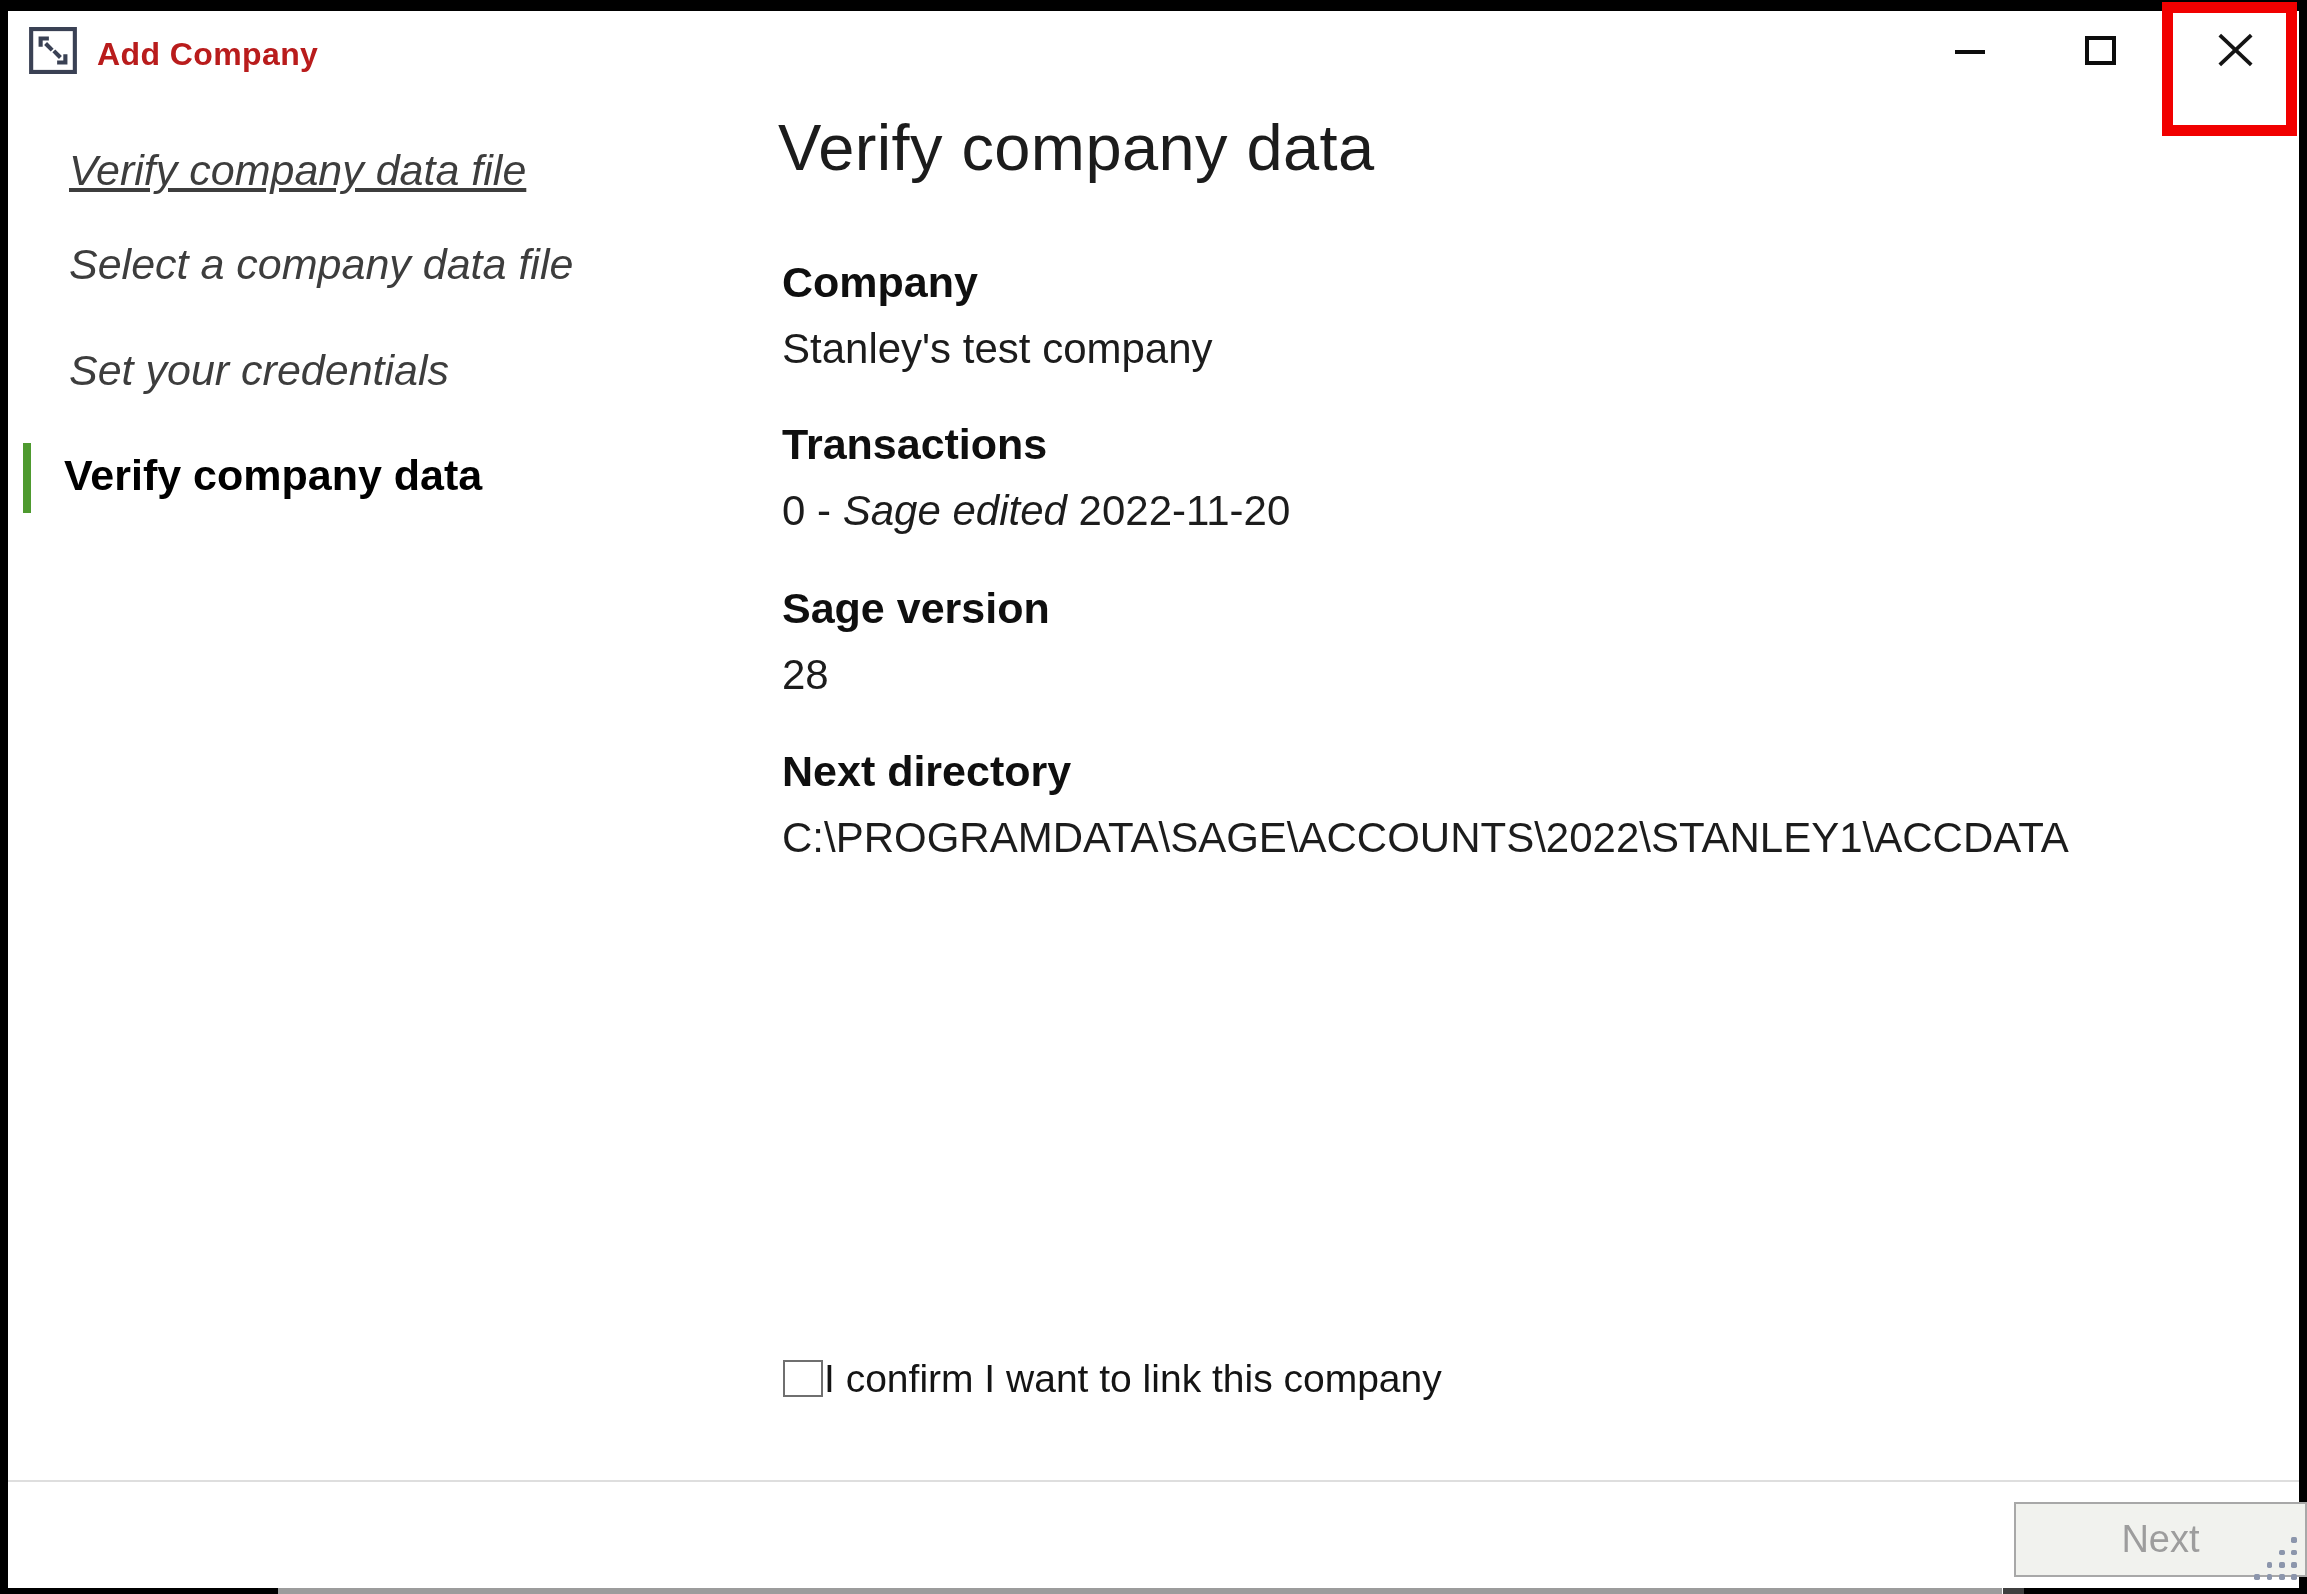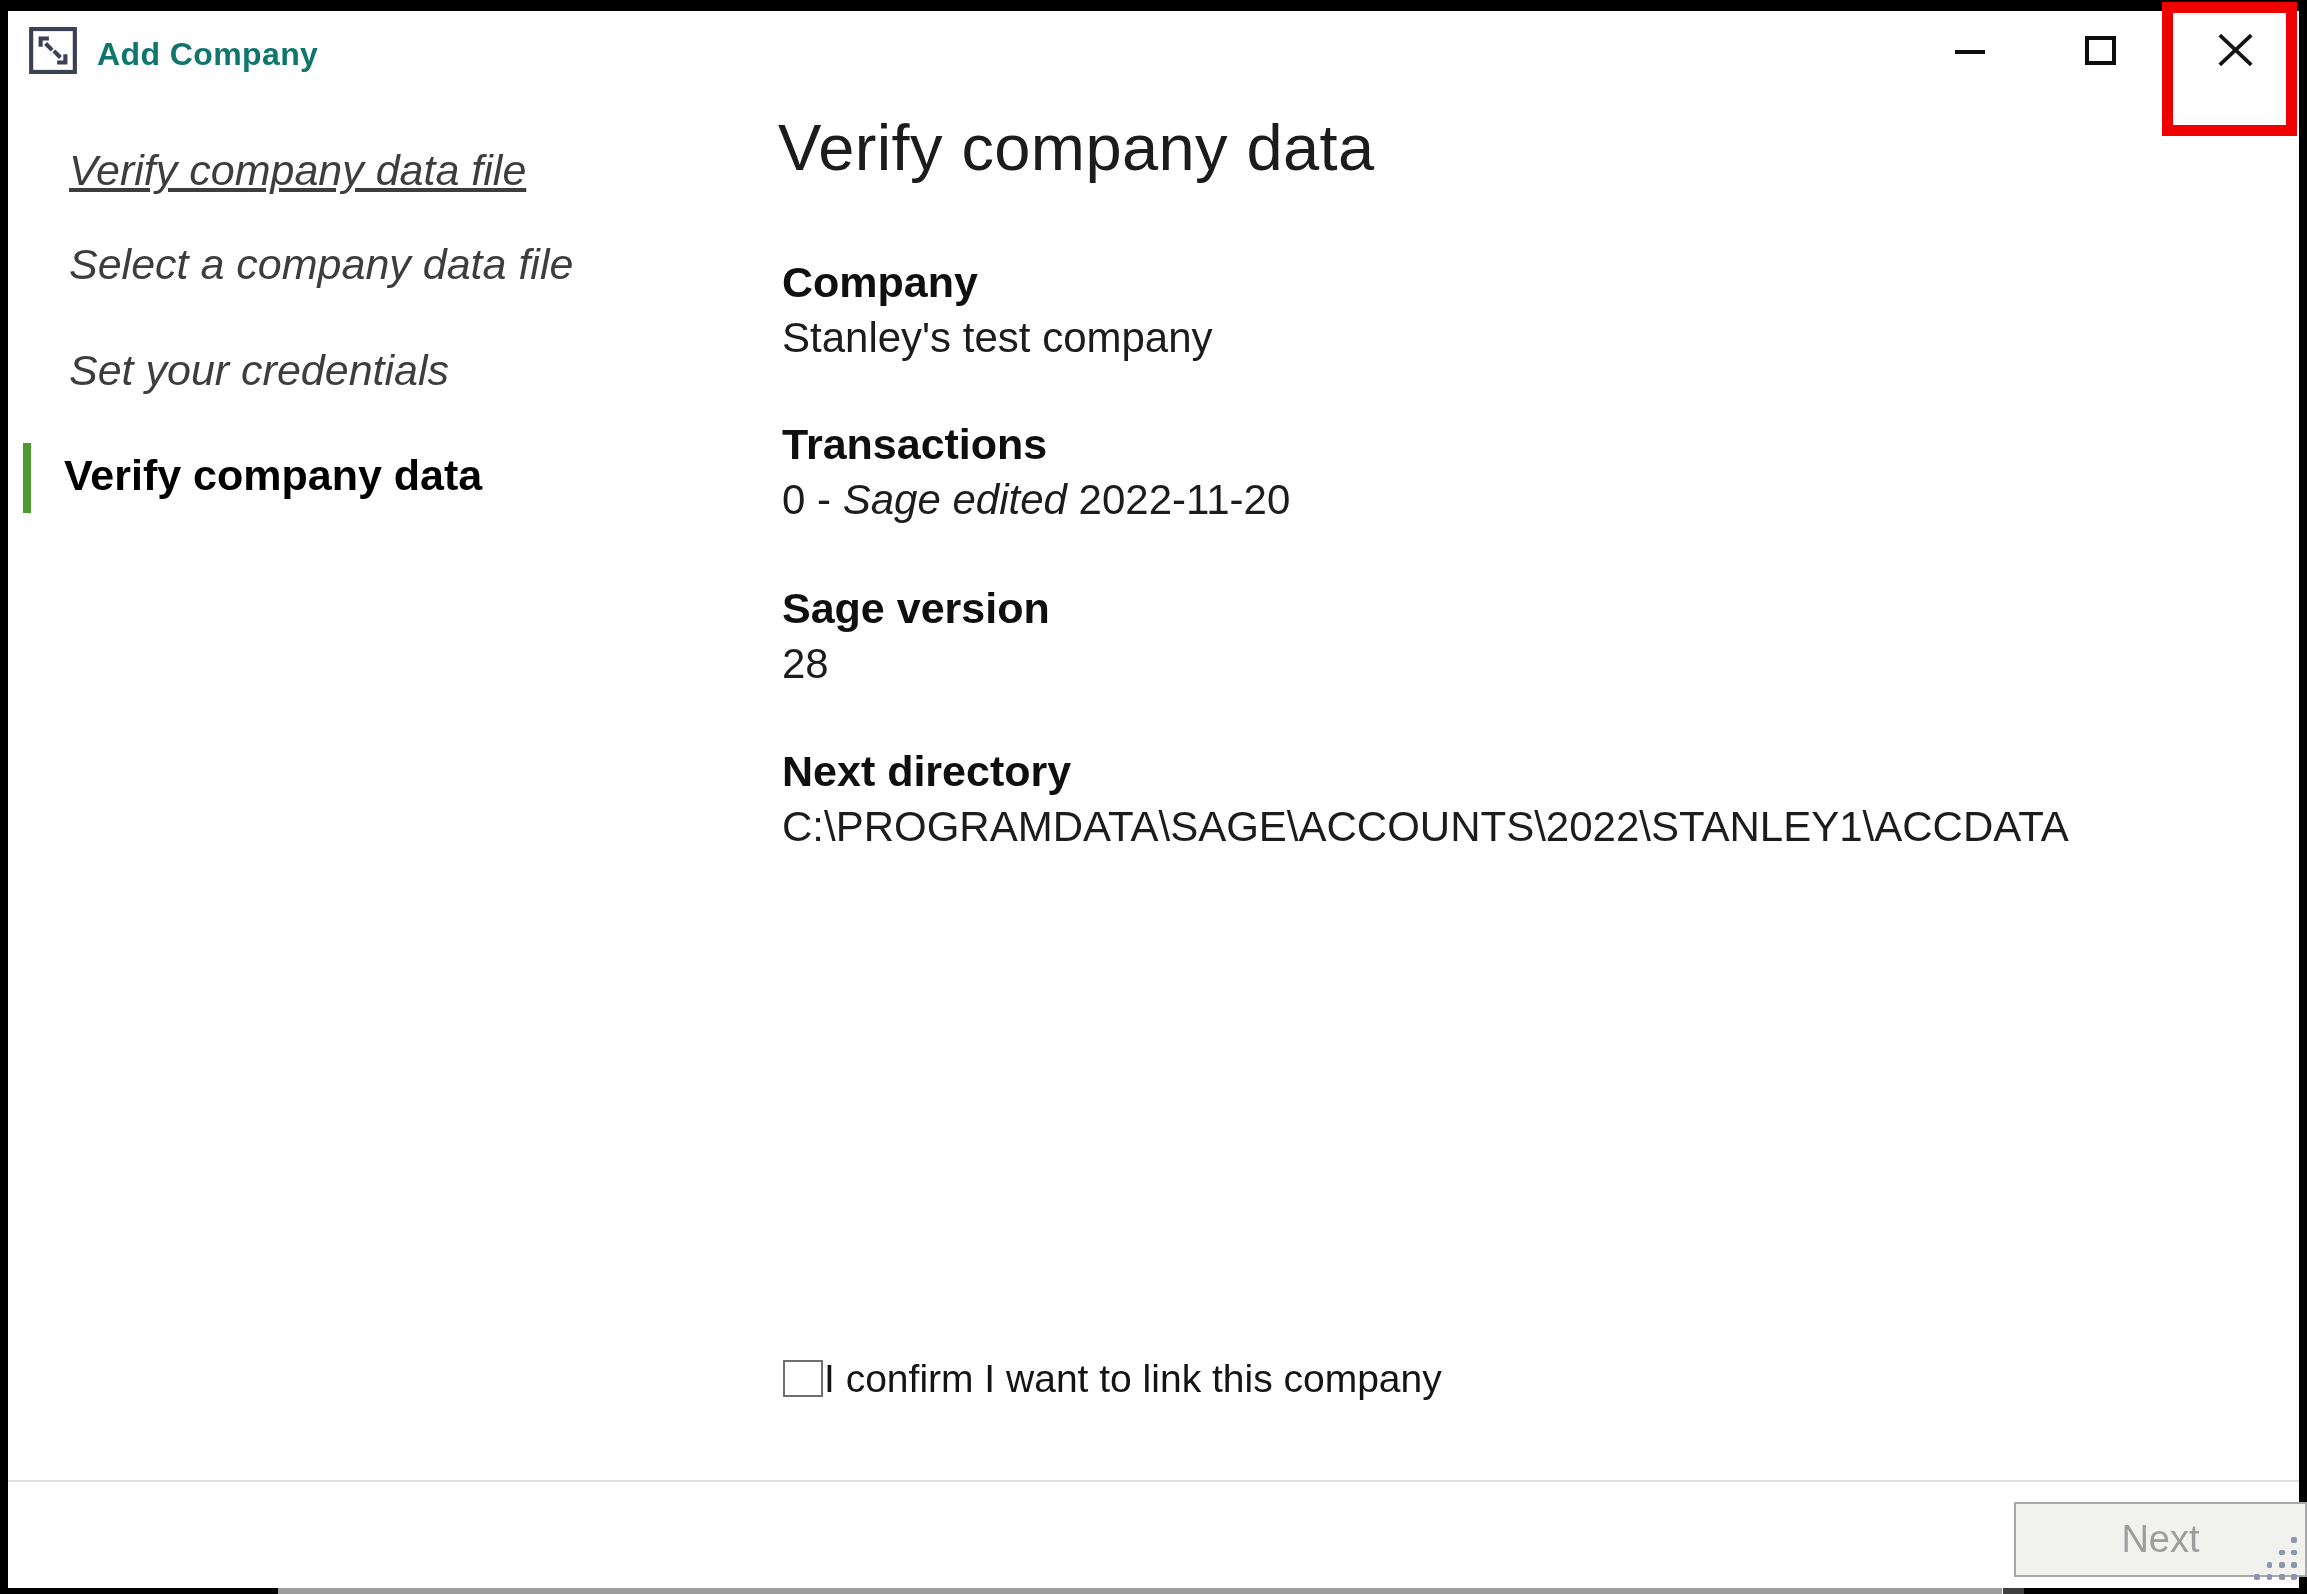--- a/index.html
+++ b/index.html
@@ -17,21 +17,21 @@
 
   
   .border-top    { position:absolute; left:0; top:0; width:2307px; height:10.8px; background:#000; }
   .border-left   { position:absolute; left:0; top:0; width:7.5px;  height:1595px; background:#000; }
   .border-right  { position:absolute; right:0; top:0; width:8.3px; height:1595px; background:#000; }
 
   
   .app-icon { position:absolute; left:29px; top:26.6px; width:48px; height:47px; }
   .window-title {
     position:absolute; left:97px; top:36px;
-    font-size:32px; font-weight:700; color:#0f766e; letter-spacing:0.4px;
+    font-size:32px; font-weight:700; color:#b91c1c; letter-spacing:0.4px;
   }
 
   .win-btn { position:absolute; background:transparent; border:none; cursor:pointer; }
   .btn-min { left:1945px; top:25px; width:50px; height:50px; }
   .glyph-min { position:absolute; left:10px; top:25px; width:30px; height:4.2px; background:#0d0d0d; }
   .btn-max { left:2076px; top:25px; width:50px; height:50px; }
   .glyph-max { position:absolute; left:9.1px; top:10.8px; width:31px; height:29px; border:4.2px solid #0d0d0d; background:#fff; }
   .btn-close { left:2209px; top:25px; width:53px; height:50px; }
 
   
@@ -58,21 +58,21 @@
 
   
   .main-heading {
     position:absolute; left:778px; top:110px;
     font-size:65px; font-weight:300; color:#1c1c1c; letter-spacing:0.4px;
     white-space:nowrap;
   }
   .field { position:absolute; left:782px; white-space:nowrap; }
   .field-1 { top:256px; } .field-2 { top:418px; } .field-3 { top:582px; } .field-4 { top:745px; }
   .field-label { font-size:43px; line-height:52px; font-weight:700; color:#0f0f0f; }
-  .field-value { font-size:42px; line-height:50px; color:#1c1c1c; margin-top:5px; }
+  .field-value { font-size:42px; line-height:50px; color:#1c1c1c; margin-top:16px; }
   .italic-part { font-style:italic; }
 
   
   .confirm-row {
     position:absolute; left:783px; top:1355px; height:47px;
     display:flex; align-items:center; gap:1px;
   }
   .checkbox-box {
     width:40px; height:37px; border:2.5px solid #6f6f6f; background:#fff;
     display:inline-block; cursor:pointer; flex:none;

